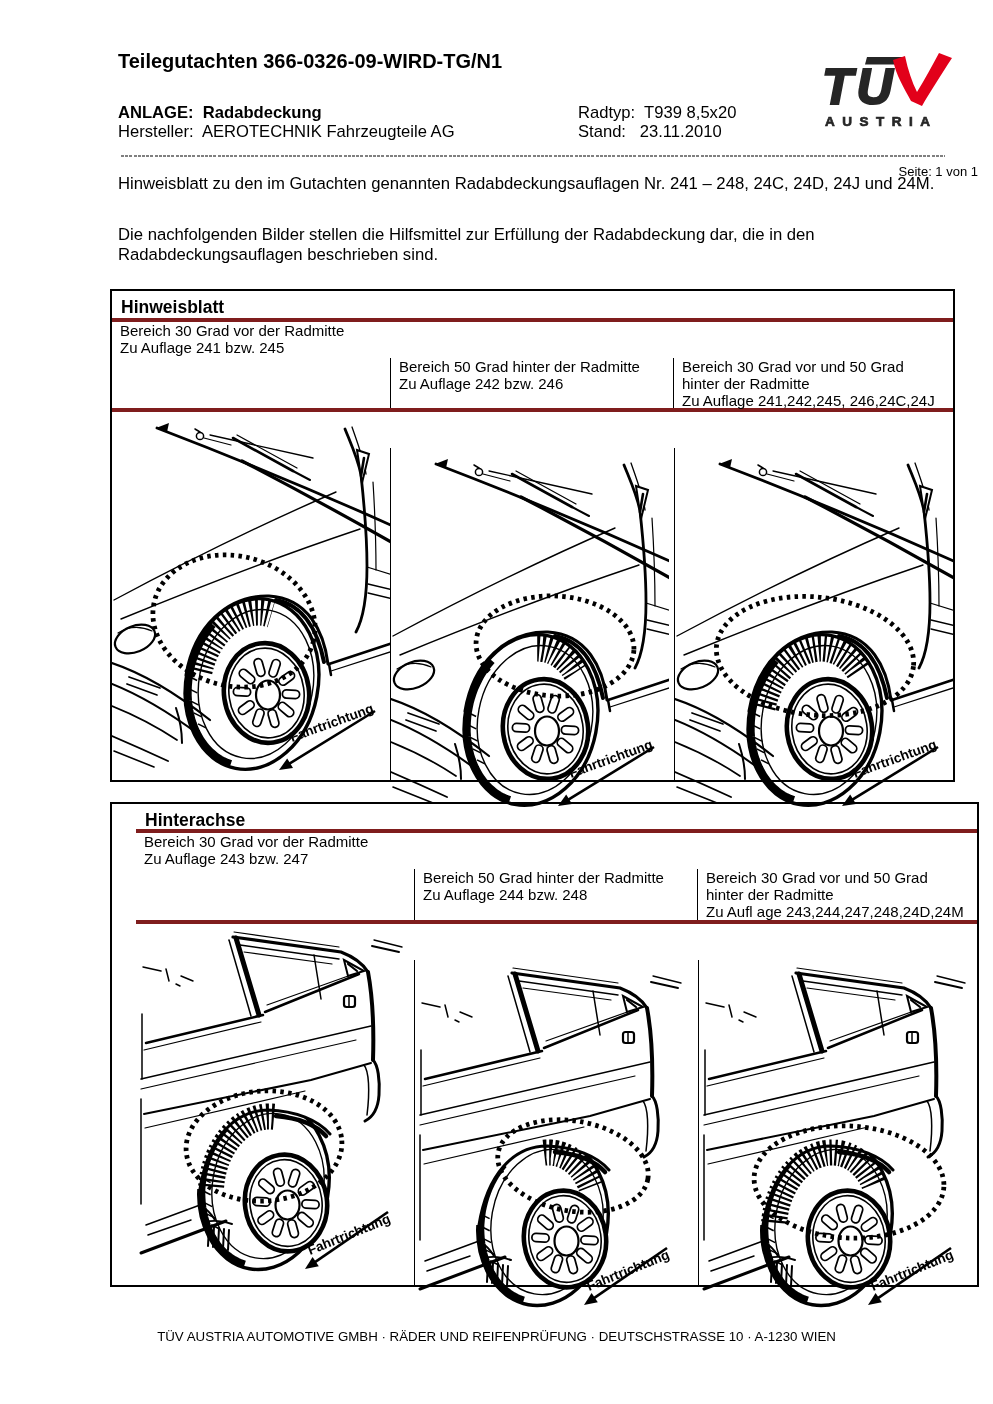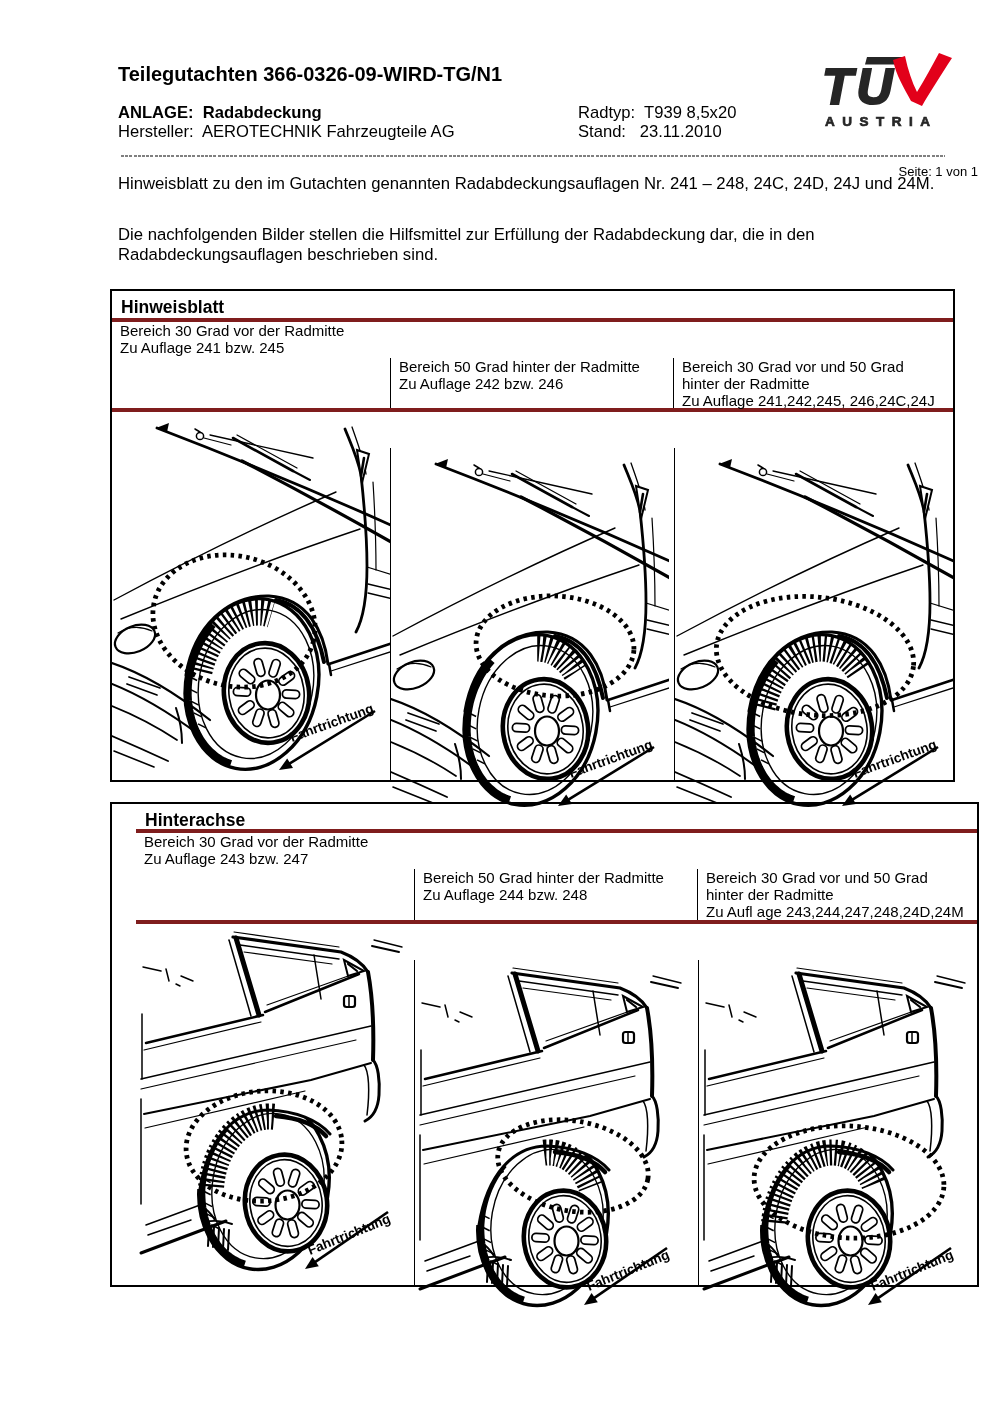--- a/index.html
+++ b/index.html
@@ -1,20 +1,20 @@
 <!DOCTYPE html>
 <html><head>
 <meta charset="utf-8">
 <style>
 html,body{margin:0;padding:0;background:#fff;}
 #page{position:relative;width:993px;height:1404px;background:#fff;overflow:hidden;
   font-family:"Liberation Sans",sans-serif;color:#000;}
 .abs{position:absolute;}
 .b{font-weight:bold;}
-#title{left:118px;top:63px;font-size:20px;font-weight:bold;}
+#title{left:118px;top:50px;font-size:20px;font-weight:bold;}
 .hdr{font-size:16.6px;line-height:19px;}
 #dashline{left:121px;top:154.5px;width:824px;height:2px;background:repeating-linear-gradient(90deg,#808080 0 3px,#fff 3px 4.2px);}
 #seite{left:0px;top:164px;width:941px;text-align:right;font-size:13px;margin-left:37px;}
 .para{left:118px;font-size:16.7px;line-height:19.5px;}
 .tbl{border:2px solid #000;}
 .thead{font-size:17.5px;font-weight:bold;padding:6px 0 0 9px;box-sizing:border-box;}
 .trow{border-top:4px solid #7f1d1d;display:flex;}
 .tcell{font-size:15px;line-height:16.8px;padding:1px 0 0 8px;box-sizing:border-box;}
 .vline{border-left:1px solid #000;margin-top:36px;}
 #foot{left:0;top:1329px;width:993px;text-align:center;font-size:13.3px;}
@@ -547,20 +547,21 @@
 <path d="M 75.1,262.6 L 75.6,257.5 L 76.4,252.5 L 77.4,247.5 L 78.7,242.6 L 80.3,237.8 L 82.1,233.1 L 84.2,228.6 L 86.5,224.3 L 89.0,220.1 L 91.7,216.2 L 94.6,212.5 L 97.7,209.1 L 101.0,206.0 L 104.4,203.1 L 107.9,200.6 L 111.5,198.4 L 115.2,196.5 L 119.0,195.0 L 122.8,193.8 L 126.7,193.0 L 130.5,192.6 L 134.4,192.5 L 138.2,192.8 L 142.0,193.4 L 145.6,194.4 L 149.2,195.8 L 152.7,197.5 L 156.1,199.6 L 159.3,202.0 L 162.3,204.7 L 165.2,207.7 L 167.8,211.0 L 170.3,214.6 L 172.5,218.4 L 174.5,222.5 L 176.2,226.7" stroke="#000" stroke-width="26" fill="none" stroke-dasharray="2.3,2.8"></path>
             <ellipse cx="150" cy="222" rx="95" ry="56" transform="rotate(3 150 222)" stroke="#000" stroke-width="4.8" fill="none" stroke-dasharray="3.5,4.3"></ellipse>
 <line x1="252" y1="288" x2="173.9" y2="341.6" stroke="#000" stroke-width="2.6"></line>
 <path d="M 169,345 L 182.8,342.2 L 176.6,333.1 Z" fill="#000"></path>
 <text x="174" y="331" transform="rotate(-22 174 331)" font-family="Liberation Sans" font-size="13.5" font-weight="bold" fill="#000">Fahrtrichtung</text>
           </svg>
         </div>
     </div>
   </div>
 
+  <div class="abs" id="foot">TÜV AUSTRIA AUTOMOTIVE GMBH · RÄDER UND REIFENPRÜFUNG · DEUTSCHSTRASSE 10 · A-1230 WIEN</div>
 
   <div class="abs" id="logo" style="left:820px;top:50px;">
     <svg width="145" height="85" viewBox="0 0 145 85">
       <text x="2" y="54" font-family="Liberation Sans" font-size="50" font-weight="bold" font-style="italic" letter-spacing="4" fill="#262626" stroke="#262626" stroke-width="2.2">TU</text>
       <path d="M 47,7 L 84,7 L 82,14.5 L 45,14.5 Z" fill="#262626"></path>
       <path d="M 73,10 L 85,6 C 88,20 92,32 97,42 C 105,29 112,16 119,3 L 132,8 C 121,25 110,42 102,56 L 91,51 C 84,38 76,25 73,10 Z" fill="#e2001a"></path>
       <text x="5" y="75.5" font-family="Liberation Sans" font-size="13.5" font-weight="bold" letter-spacing="7.5" fill="#262626" stroke="#262626" stroke-width="0.7">AUSTRIA</text>
     </svg>
   </div>
 </div>

